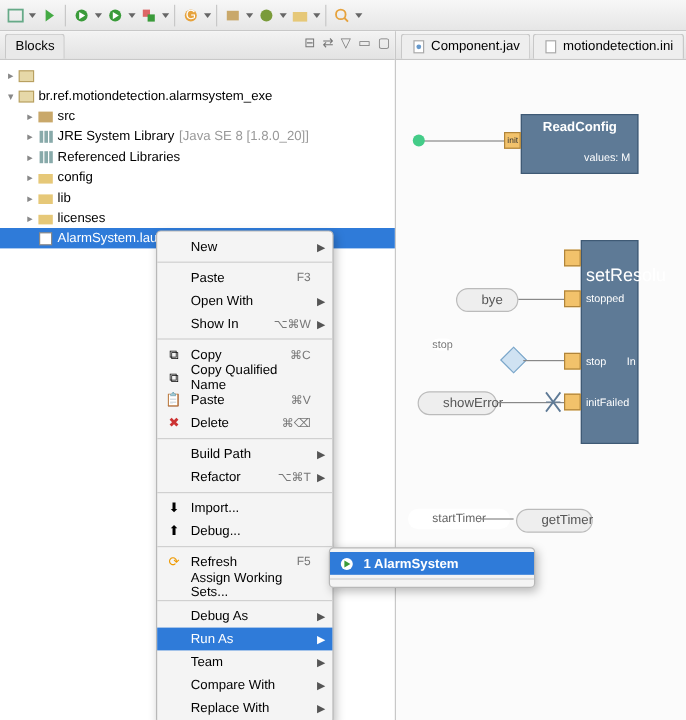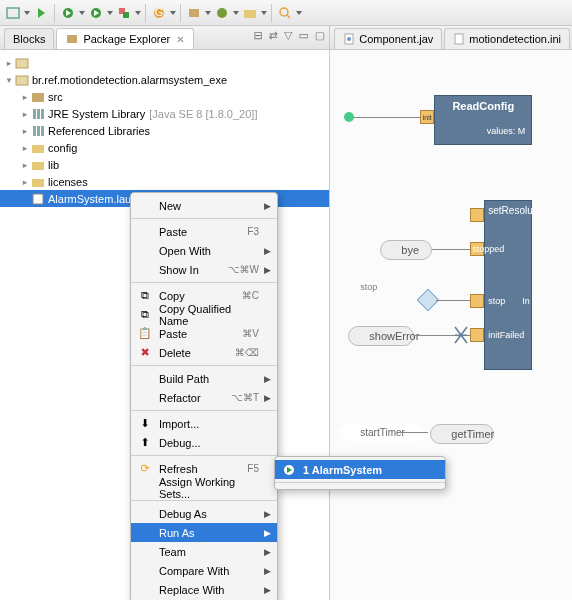--- a/index.html
+++ b/index.html
@@ -133,27 +133,20 @@
   <span class="drop"></span>
 </div>
 
 <div class="main">
 
   <div class="left">
     <div class="tabs">
       <div class="tab inactive">
         <span>Blocks</span>
       </div>
-      <div class="tab">
-        <svg width="14" height="14">
-            <rect x="2" y="3" width="10" height="8" fill="#c9a86a"></rect>
-          </svg>
-        <span>Package Explorer</span>
-        <span class="tab-x">✕</span>
-      </div>
       <div class="tab-tools">
         <span>⊟</span>
         <span>⇄</span>
         <span>▽</span>
         <span>▭</span>
         <span>▢</span>
       </div>
     </div>
 
     <div class="tree">
@@ -268,23 +261,23 @@
         <div style="font-size:9px;margin-top:14px;text-align:right">values: M</div>
       </div>
       <div class="port" style="left:90px; top:60px;">
           <span style="font-size:7px">init</span>
         </div>
       <div class="arrow-line" style="left:20px; top:67px; width:70px; height:1px;"></div>
       <div style="position:absolute;left:14px;top:62px;width:10px;height:10px;border-radius:50%;background:#4c8;"></div>
 
       <div class="bigbox" style="left:154px; top:150px; width:48px; height:170px;"></div>
       <div class="port" style="left:140px; top:158px;"></div>
-      <div style="position:absolute;left:158px;top:155px;color:#fff;font-size:10px">setResolu</div>
+      <div style="position:absolute;left:158px;top:171px;color:#fff;font-size:15px">setResolu</div>
       <div class="port" style="left:140px; top:192px;"></div>
-      <div style="position:absolute;left:142px;top:194px;color:#fff;font-size:9px">stopped</div>
+      <div style="position:absolute;left:158px;top:194px;color:#fff;font-size:9px">stopped</div>
       <div class="port" style="left:140px; top:244px;"></div>
       <div style="position:absolute;left:158px;top:246px;color:#fff;font-size:9px">stop</div>
       <div style="position:absolute;left:192px;top:246px;color:#fff;font-size:9px">In</div>
       <div class="port" style="left:140px; top:278px;"></div>
       <div style="position:absolute;left:158px;top:280px;color:#fff;font-size:9px">initFailed</div>
 
       <div class="node gray" style="left:50px; top:190px; width:52px;"><span>bye</span></div>
       <div class="arrow-line" style="left:102px; top:199px; width:38px; height:1px;"></div>
 
       <div class="node" style="left:30px; top:232px; background:#fff;border:none;color:#777;font-size:9px;padding:0">stop</div>

